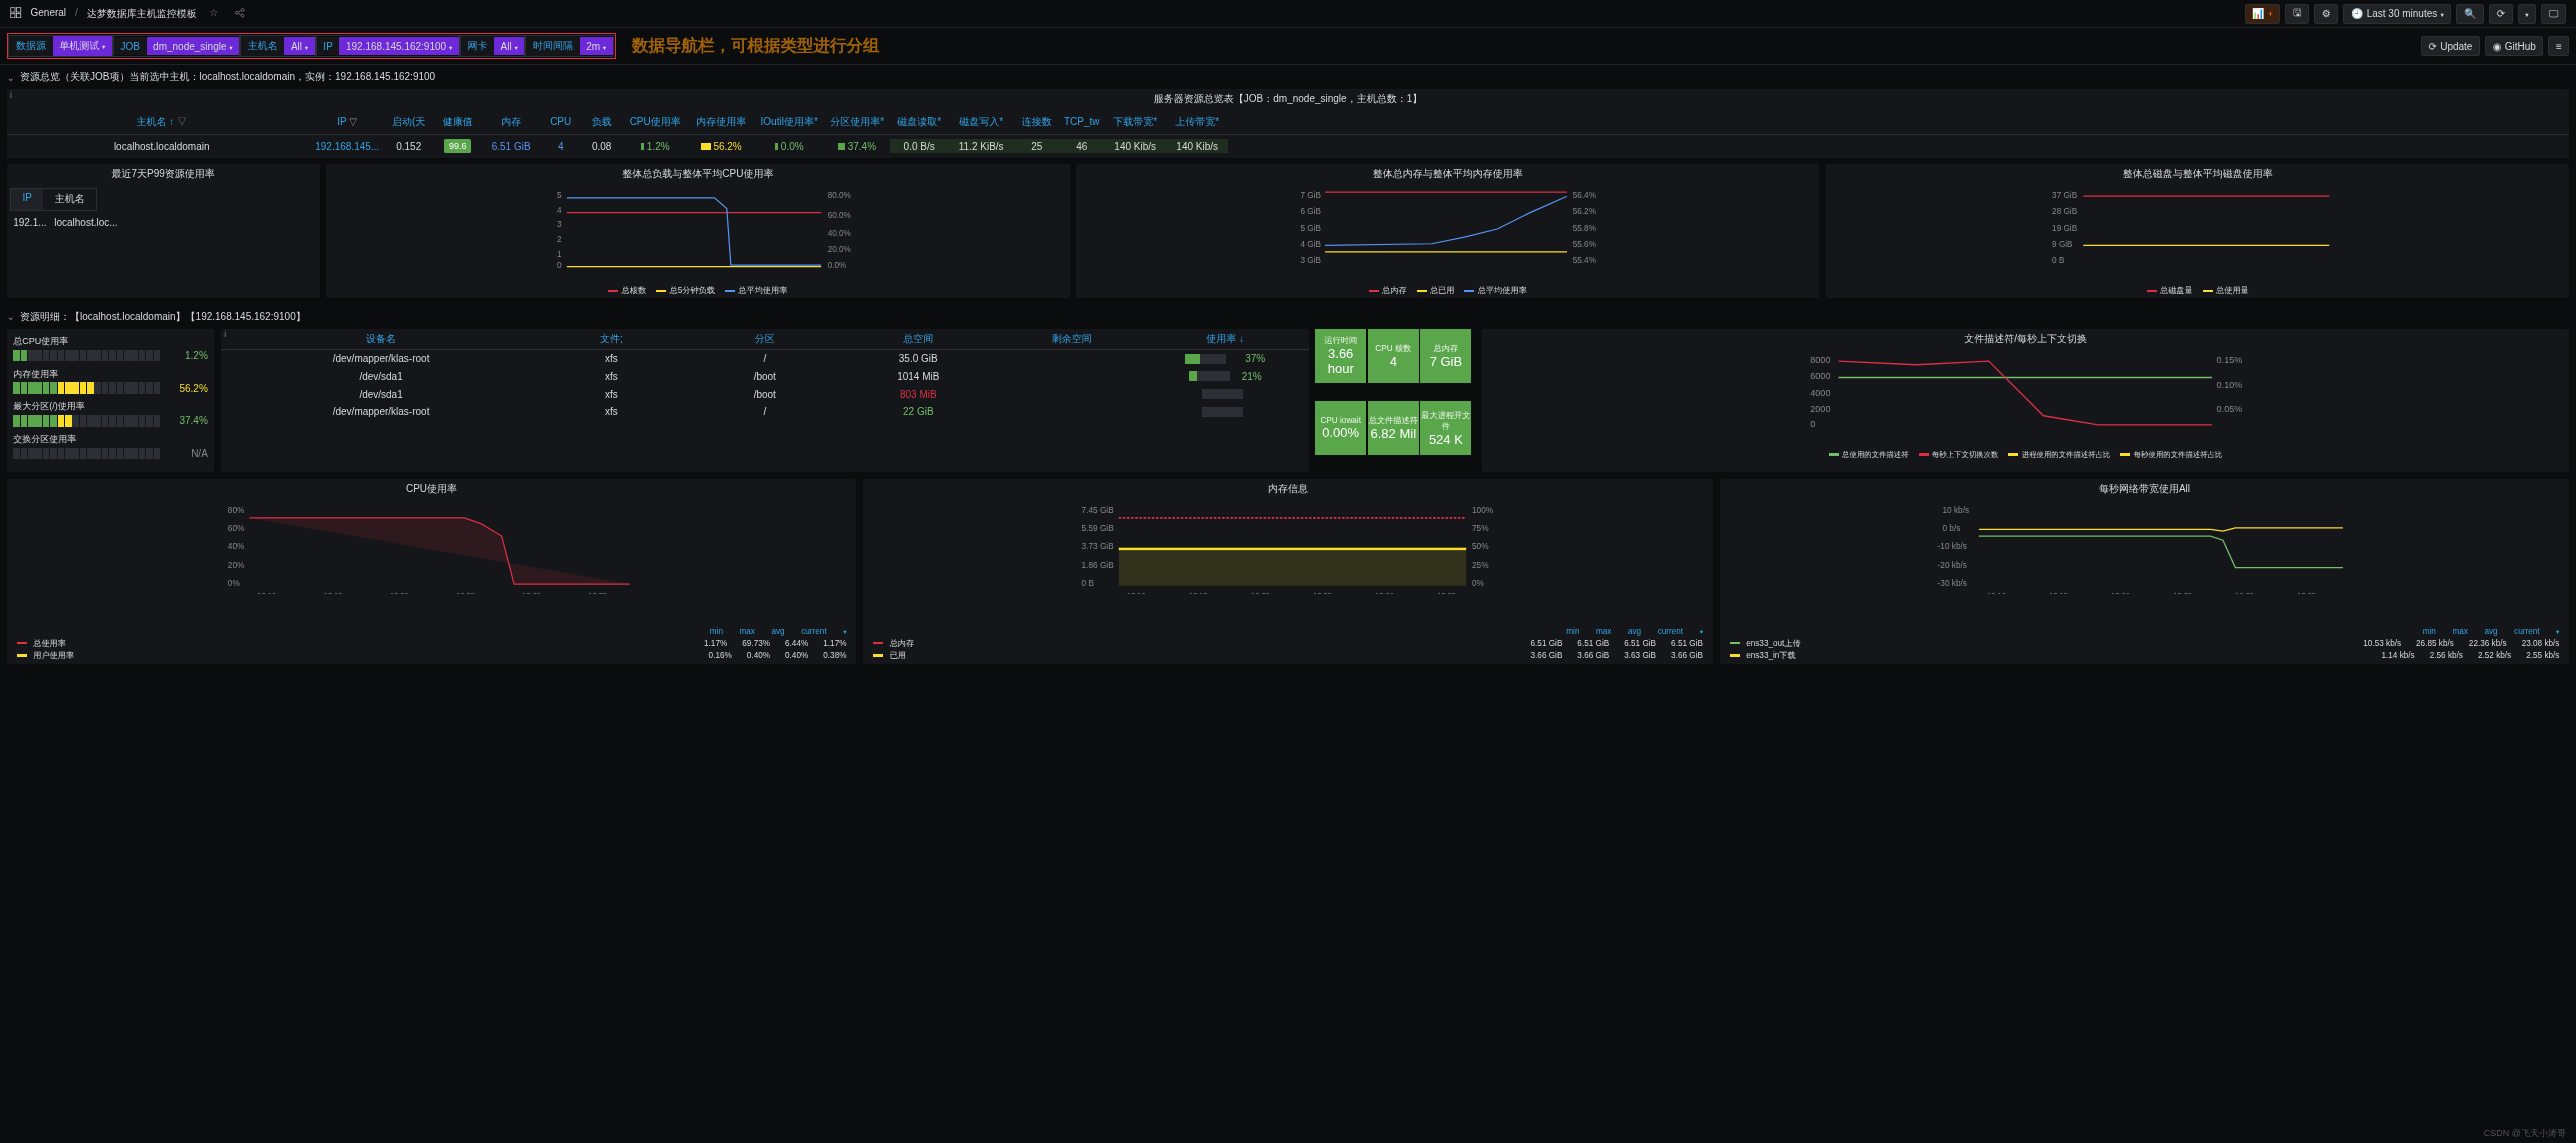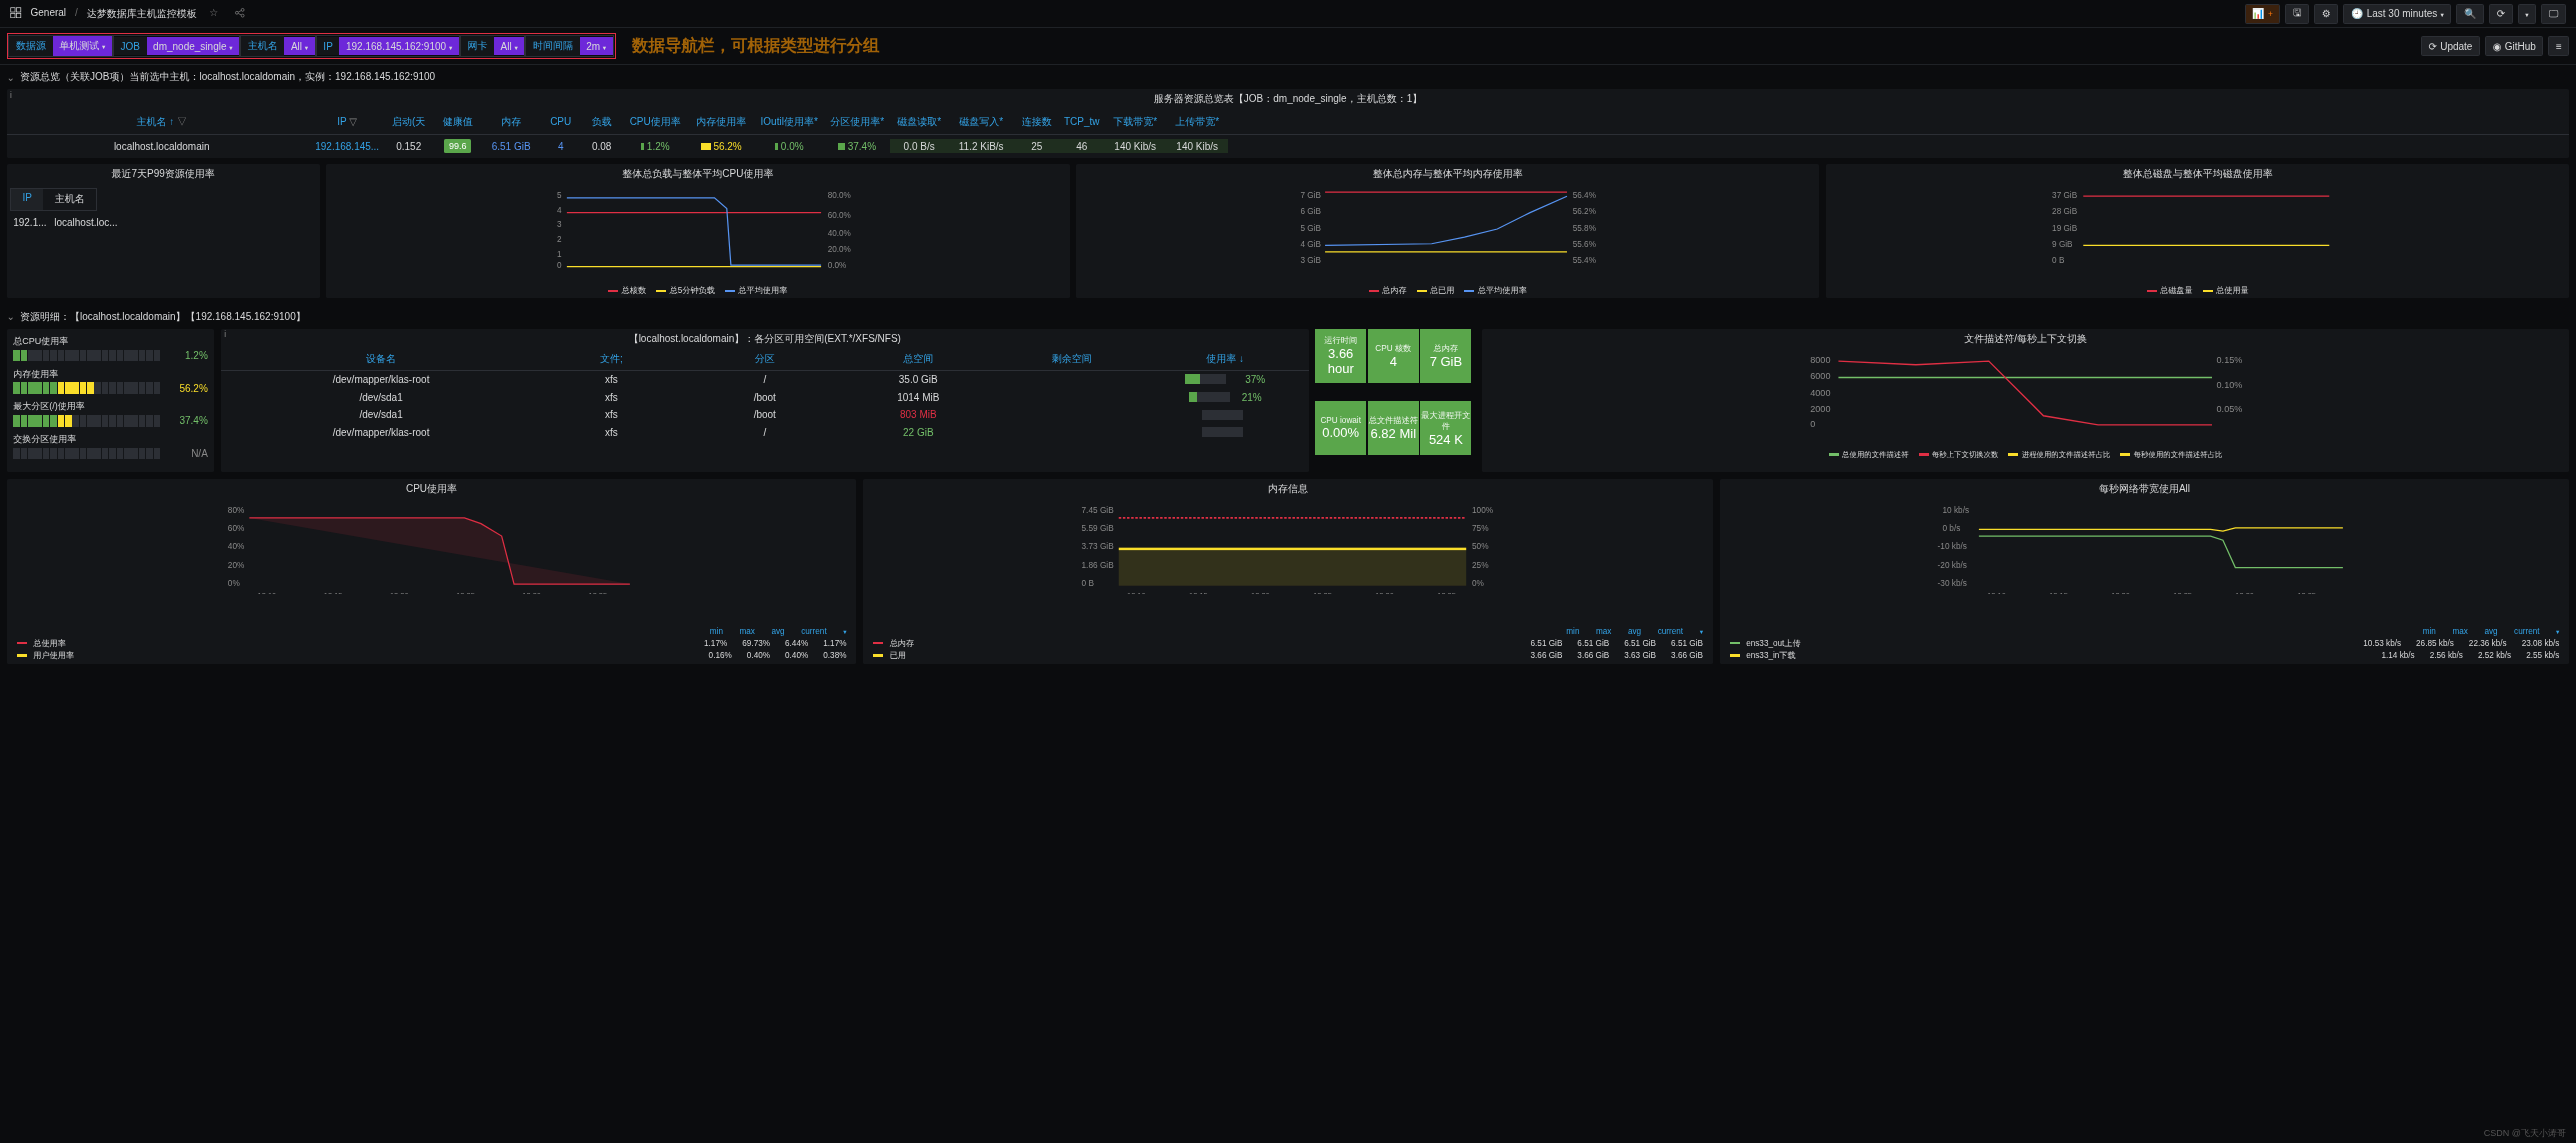--- a/index.html
+++ b/index.html
@@ -466,21 +466,20 @@
               <span class="seg" style="background:#2c2f35"></span>
             </div>
             <div class="usage-val" style="color:#888">N/A</div>
           </div>
   </div>
       </div>
   </div>
 
   <div class="panel" style="flex:1">
     <span class="info-corner">i</span>
-    <div class="panel-title">【localhost.localdomain】：各分区可用空间(EXT.*/XFS/NFS)</div>
     <div class="disk-table">
       <div class="dt-row dt-head">
         <div class="dt-cell dev">设备名</div>
         <div class="dt-cell">文件;</div>
         <div class="dt-cell">分区</div>
         <div class="dt-cell">总空间</div>
         <div class="dt-cell">剩余空间</div>
         <div class="dt-cell"><span>使用率</span> ↓</div>
       </div>
       <div id="disk-rows">

